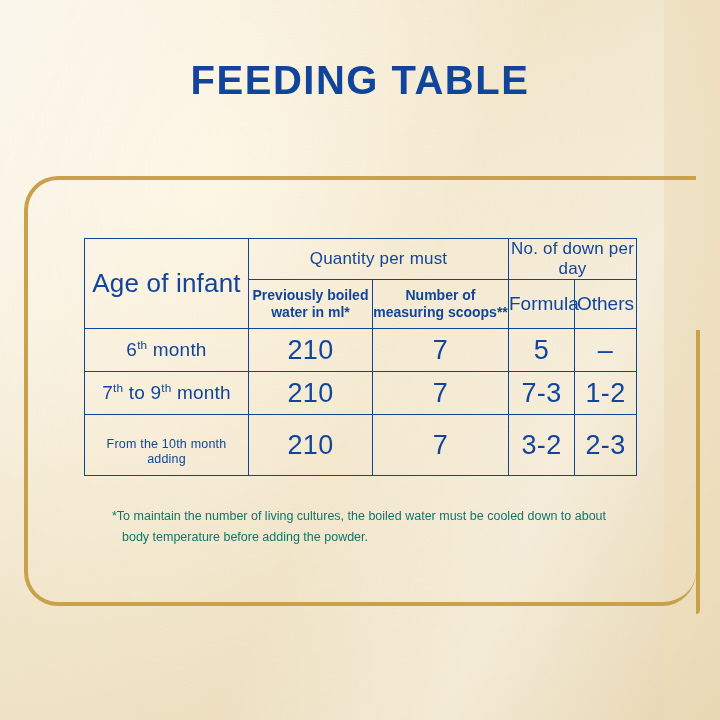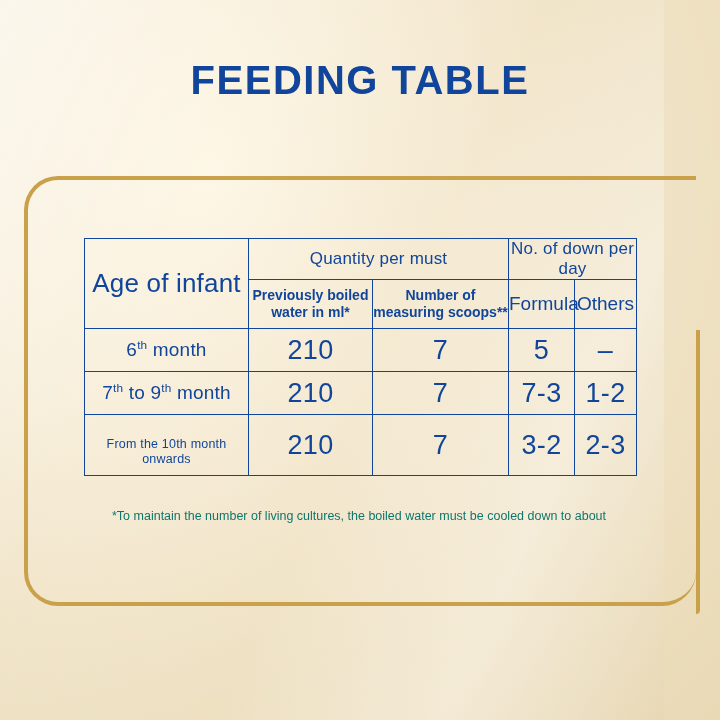--- a/index.html
+++ b/index.html
@@ -211,27 +211,28 @@
             <span>7</span><sup>th</sup><span> to 9</span><sup>th</sup><span> month</span>
           </td>
           <td class="val">210</td>
           <td class="val">7</td>
           <td class="val">7-3</td>
           <td class="val">1-2</td>
         </tr>
         <tr>
           <td class="age-cell small">
             <span>From the 10th month</span><br>
-            <span>onwards</span>
+            <span>adding</span>
           </td>
           <td class="val">210</td>
           <td class="val">7</td>
           <td class="val">3-2</td>
           <td class="val">2-3</td>
         </tr>
       </tbody>
     </table>
   </div>
 
   <div class="footnote">
     <span>*To maintain the number of living cultures, the boiled water must be cooled down to about</span>
+    <span class="l2">body temperature before adding the powder.</span>
   </div>
 </div>
 
 </body></html>

